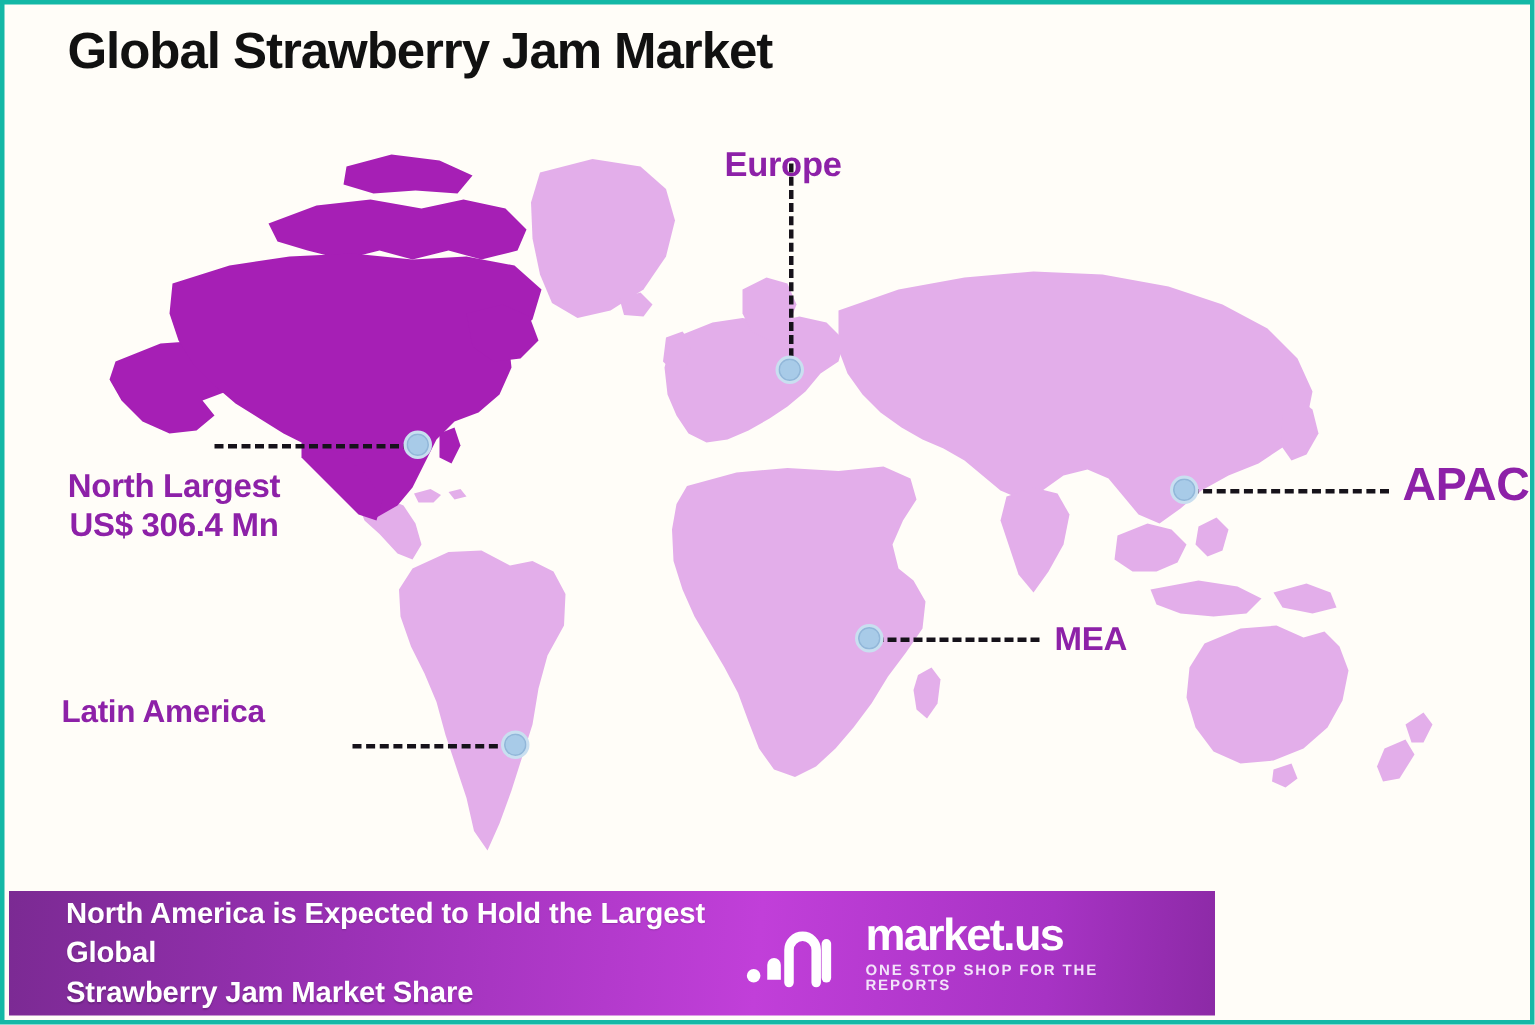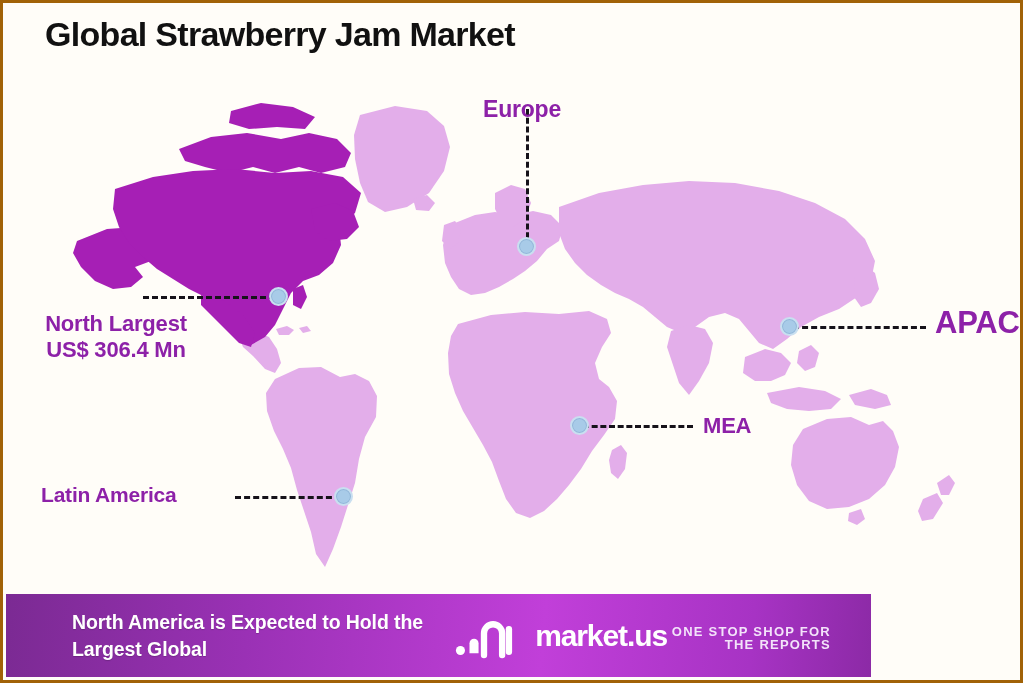--- a/index.html
+++ b/index.html
@@ -4,21 +4,21 @@
 <style>
   html,body{margin:0;padding:0;}
   body{
     width:1023px;height:683px;overflow:hidden;
     font-family:"Liberation Sans","DejaVu Sans",sans-serif;
     background:#fffdf8;
   }
   #infographic{
     position:relative;width:1023px;height:683px;
     background:#fffdf8;
-    border:3px solid #a16207;
+    border:3px solid #14b8a6;
     box-sizing:border-box;
     overflow:hidden;
   }
 
   
   .header{position:absolute;left:42px;top:14px;z-index:6;}
   .title{
     font-size:34px;font-weight:800;color:#111111;
     letter-spacing:-0.7px;line-height:1.05;margin:0;
     font-family:"Liberation Sans","DejaVu Sans",sans-serif;
@@ -46,48 +46,48 @@
 
   
   .rlabel{
     position:absolute;z-index:6;
     color:#8d21a8;font-weight:800;letter-spacing:-0.2px;
     line-height:1.18;white-space:nowrap;
   }
   .rlabel .l1{display:block;}
   .rlabel .l2{display:block;}
   #label-north-america{left:18px;top:308px;font-size:22px;text-align:center;width:190px;}
-  #label-latin-america{left:38px;top:480px;font-size:21px;}
+  #label-latin-america{left:38px;top:460px;font-size:21px;}
   #label-europe{left:480px;top:76px;font-size:23px;margin-top:17px;}
   #label-apac{left:932px;top:302px;font-size:31px;}
   #label-mea{left:700px;top:410px;font-size:22px;}
 
   
   .banner{
-    position:absolute;left:3px;bottom:3px;width:865px;height:83px;
+    position:absolute;left:3px;bottom:3px;width:804px;height:83px;
     background:linear-gradient(95deg,#7b2a93 0%,#9a31b5 28%,#c13fd9 62%,#a733c4 86%,#8c2aa6 100%);
     z-index:8;display:flex;align-items:center;justify-content:space-between;
-    padding:0 24px 0 66px;box-sizing:border-box;
+    padding:0 24px 0 38px;box-sizing:border-box;
   }
   .banner-text{
     color:#ffffff;font-size:19.5px;font-weight:800;line-height:1.35;
     letter-spacing:-0.1px;text-shadow:0 1px 1px rgba(0,0,0,.18);
   }
   .banner-text span{display:block;}
 
   
   .logo{display:flex;align-items:center;gap:9px;padding-right:16px;}
   .logo-mark{width:58px;height:46px;flex:0 0 auto;}
-  .logo-text{display:flex;line-height:1;margin-left:13px;}
+  .logo-text{display:flex;flex-direction:column;line-height:1;margin-left:13px;}
   .logo-name{
     color:#ffffff;font-size:30px;font-weight:800;letter-spacing:-1.1px;
   }
   .logo-tagline{
-    color:#f3e3fa;font-size:13px;font-weight:700;letter-spacing:1.25px;
-    margin-top:4px;text-align:right;
+    color:#f3e3fa;font-size:10px;font-weight:700;letter-spacing:1.25px;
+    margin-top:4px;text-align:left;
   }
 </style>
 </head>
 <body>
 
 <div id="infographic">
 
   <div class="header">
     <h1 class="title">Global Strawberry Jam Market</h1>
   </div>
@@ -184,20 +184,21 @@
     <span class="l1">APAC</span>
   </div>
 
   <div class="rlabel" id="label-mea">
     <span class="l1">MEA</span>
   </div>
 
   <div class="banner">
     <div class="banner-text">
       <span>North America is Expected to Hold the Largest Global</span>
+      <span>Strawberry Jam Market Share</span>
     </div>
 
     <div class="logo">
       <svg class="logo-mark" viewBox="0 0 64 50">
         <circle cx="6" cy="41" r="5" fill="#ffffff"></circle>
         <path d="M16 44 L16 33 A5 5 0 0 1 26 33 L26 44 Z" fill="#ffffff"></path>
         <path d="M32 46 L32 22 A10 10 0 0 1 52 22 L52 46" fill="none" stroke="#ffffff" stroke-width="7" stroke-linecap="round"></path>
         <rect x="56" y="14" width="7" height="32" rx="3.5" fill="#ffffff"></rect>
       </svg>
       <div class="logo-text">

